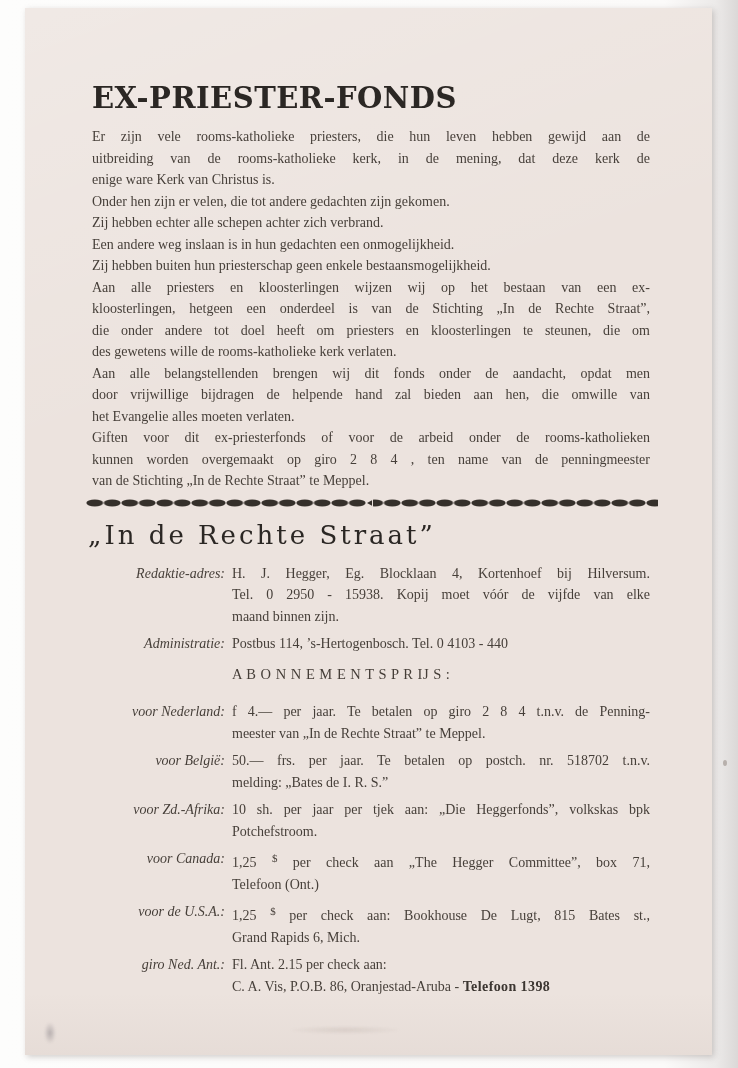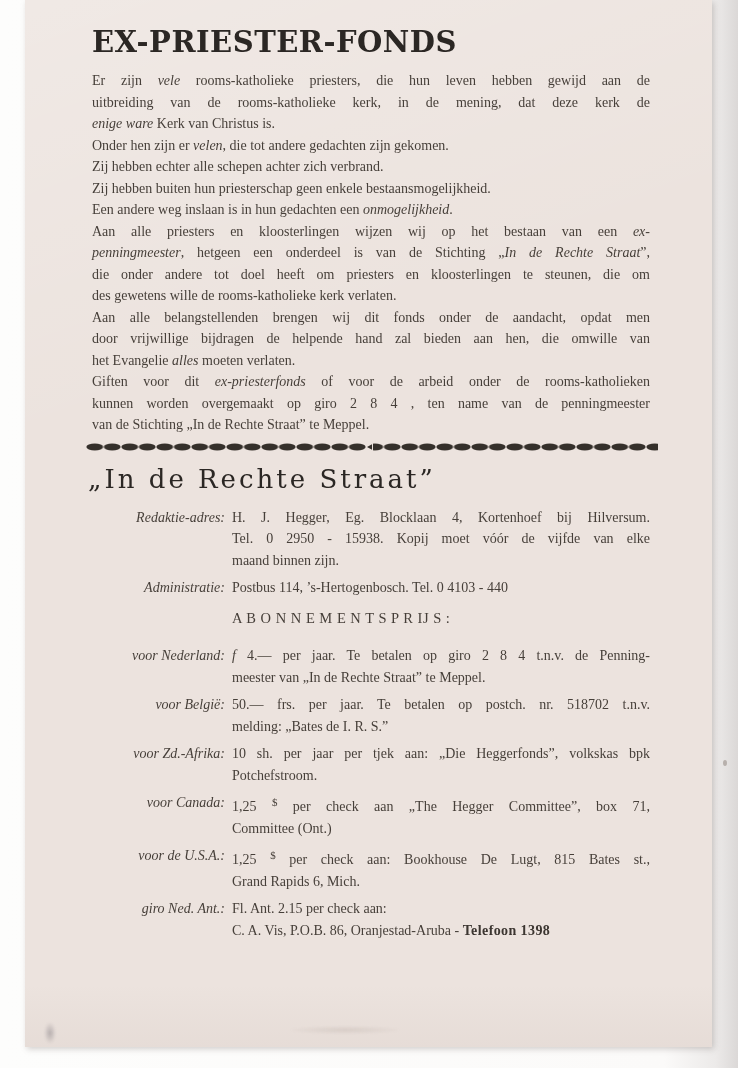--- a/index.html
+++ b/index.html
@@ -2,41 +2,41 @@
 <html><head>
 <meta charset="utf-8">
 <style>
   html,body{margin:0;padding:0;}
   body{
     width:738px;height:1068px;position:relative;overflow:hidden;
     background:linear-gradient(90deg,#fdfdfc 0%,#fbfaf9 90%,#eceae9 97%,#dbd8d7 100%);
     font-family:"Liberation Serif","DejaVu Serif",serif;
   }
   .paper{
-    position:absolute;left:25px;top:0;width:687px;height:1047px;box-sizing:border-box;
+    position:absolute;left:25px;top:8px;width:687px;height:1047px;box-sizing:border-box;
     background:#ece3de;
     background-image:linear-gradient(160deg,rgba(255,255,255,.22) 0%,rgba(255,255,255,0) 35%),
                      linear-gradient(0deg,rgba(120,95,85,.05) 0%,rgba(120,95,85,0) 6%);
     box-shadow:2px 2px 6px rgba(110,100,95,.30);
-    padding:24px 62px 0 67px;
+    padding:72px 62px 0 67px;
   }
   h1{
     font-family:"DejaVu Serif",serif;font-weight:700;font-size:29px;line-height:36px;
     color:#2b2724;letter-spacing:.5px;margin:0 0 10px 0;
   }
   h2{
     font-family:"DejaVu Serif",serif;font-weight:400;font-size:26px;line-height:32px;
     color:#2b2724;letter-spacing:3px;margin:10px 0 0 -4px;white-space:nowrap;
   }
   .intro{}
   .para{margin:0;}
   .tl{font-size:14px;line-height:21.5px;color:#463f39;min-height:21.5px;}
   .just{text-align:justify;text-align-last:justify;}
   .meas{white-space:nowrap;}
-  .it{font-style:italic;}
+  .it{}
   .bd{font-weight:700;letter-spacing:.4px;color:#3c3631;}
   .sup{vertical-align:5px;font-size:11px;}
   .divider{display:block;margin:5px 0 0 -6px;}
   .rows{margin-top:12px;}
   .row{display:flex;margin-bottom:6px;}
   .label{
     flex:0 0 133px;text-align:right;font-style:italic;font-size:14px;line-height:21.5px;
     color:#463f39;white-space:nowrap;
   }
   .val{margin-left:7px;flex:1;min-width:0;}
@@ -70,28 +70,28 @@
         <div class="tl just"><span><span>uitbreiding van de rooms-katholieke kerk, in de mening, dat deze kerk de</span></span></div>
         <div class="tl"><span class="meas"><span class="it">enige ware</span><span> Kerk van Christus is.</span></span></div>
       </div>
       <div class="para">
         <div class="tl"><span class="meas"><span>Onder hen zijn er </span><span class="it">velen</span><span>, die tot andere gedachten zijn gekomen.</span></span></div>
       </div>
       <div class="para">
         <div class="tl"><span class="meas"><span>Zij hebben echter alle schepen achter zich verbrand.</span></span></div>
       </div>
       <div class="para">
+        <div class="tl"><span class="meas"><span>Een andere weg inslaan is in hun gedachten een </span><span class="it">onmogelijkheid</span><span>.</span></span></div>
+      </div>
+      <div class="para">
         <div class="tl"><span class="meas"><span>Zij hebben buiten hun priesterschap geen enkele bestaansmogelijkheid.</span></span></div>
       </div>
       <div class="para">
-        <div class="tl"><span class="meas"><span>Een andere weg inslaan is in hun gedachten een </span><span class="it">onmogelijkheid</span><span>.</span></span></div>
-      </div>
-      <div class="para">
         <div class="tl just"><span><span>Aan alle priesters en kloosterlingen wijzen wij op het bestaan van een </span><span class="it">ex-</span></span></div>
-        <div class="tl just"><span><span class="it">penningmeester</span><span>, hetgeen een onderdeel is van de Stichting „</span><span class="it">In de Rechte Straat</span><span>”,</span></span></div>
+        <div class="tl just"><span><span class="it">kloosterlingen</span><span>, hetgeen een onderdeel is van de Stichting „</span><span class="it">In de Rechte Straat</span><span>”,</span></span></div>
         <div class="tl just"><span><span>die onder andere tot doel heeft om priesters en kloosterlingen te steunen, die om</span></span></div>
         <div class="tl"><span class="meas"><span>des gewetens wille de rooms-katholieke kerk verlaten.</span></span></div>
       </div>
       <div class="para">
         <div class="tl just"><span><span>Aan alle belangstellenden brengen wij dit fonds onder de aandacht, opdat men</span></span></div>
         <div class="tl just"><span><span>door vrijwillige bijdragen de helpende hand zal bieden aan hen, die omwille van</span></span></div>
         <div class="tl"><span class="meas"><span>het Evangelie </span><span class="it">alles</span><span> moeten verlaten.</span></span></div>
       </div>
       <div class="para">
         <div class="tl just"><span><span>Giften voor dit </span><span class="it">ex-priesterfonds</span><span> of voor de arbeid onder de rooms-katholieken</span></span></div>
@@ -156,21 +156,21 @@
         <div class="label">voor Zd.-Afrika:</div>
         <div class="val">
           <div class="tl just"><span><span>10 sh. per jaar per tjek aan: „Die Heggerfonds”, volkskas bpk</span></span></div>
           <div class="tl"><span class="meas"><span>Potchefstroom.</span></span></div>
         </div>
       </div>
       <div class="row">
         <div class="label">voor Canada:</div>
         <div class="val">
           <div class="tl just"><span><span>1,25 </span><span class="sup">$</span><span> per check aan „The Hegger Committee”, box 71,</span></span></div>
-          <div class="tl"><span class="meas"><span>Committee (Ont.)</span></span></div>
+          <div class="tl"><span class="meas"><span>Telefoon (Ont.)</span></span></div>
         </div>
       </div>
       <div class="row">
         <div class="label">voor de U.S.A.:</div>
         <div class="val">
           <div class="tl just"><span><span>1,25 </span><span class="sup">$</span><span> per check aan: Bookhouse De Lugt, 815 Bates st.,</span></span></div>
           <div class="tl"><span class="meas"><span>Grand Rapids 6, Mich.</span></span></div>
         </div>
       </div>
       <div class="row">

